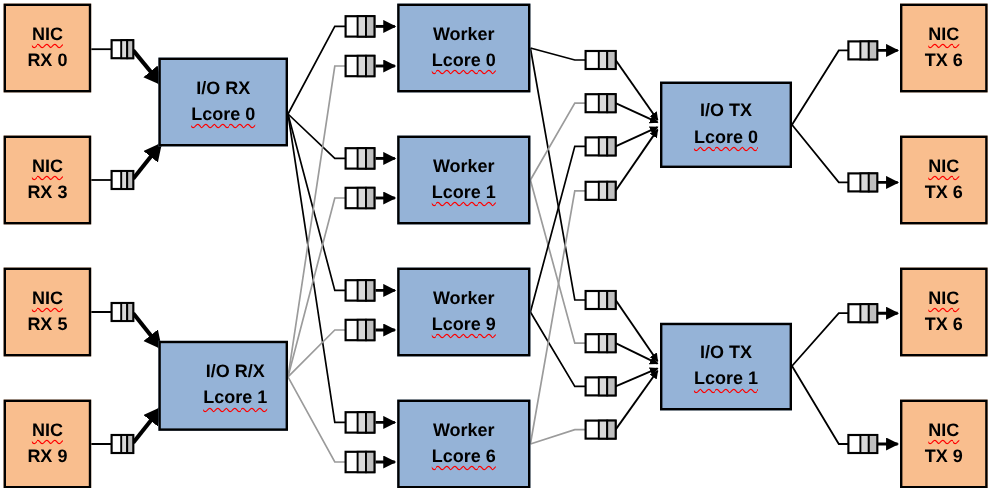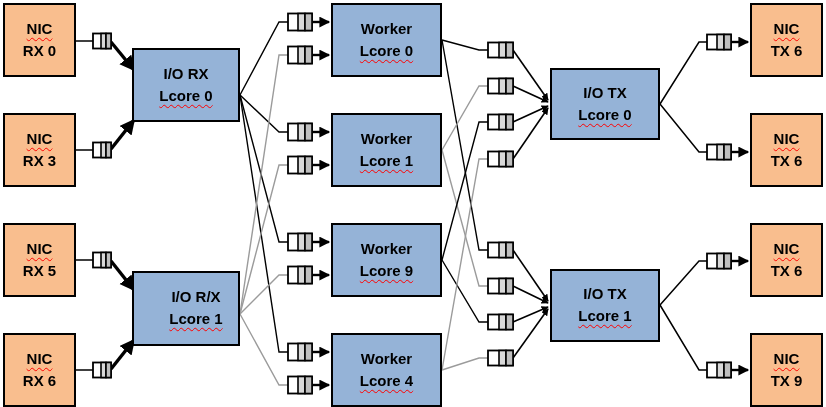--- a/index.html
+++ b/index.html
@@ -211,45 +211,45 @@
       <div class="box fill-orange" style="left: 3px; top: 113px; width: 73px; height: 74px;">
         <span class="title sq">NIC</span>
         <span class="sub">RX 3</span>
       </div>
       <div class="box fill-orange" style="left: 3px; top: 223px; width: 73px; height: 74px;">
         <span class="title sq">NIC</span>
         <span class="sub">RX 5</span>
       </div>
       <div class="box fill-orange" style="left: 3px; top: 333px; width: 73px; height: 74px;">
         <span class="title sq">NIC</span>
-        <span class="sub">RX 6</span>
+        <span class="sub">RX 9</span>
       </div>
       <div class="box fill-blue" style="left: 132px; top: 48px; width: 108px; height: 74px;">
         <span class="title">I/O RX</span>
         <span class="sub sq">Lcore 0</span>
       </div>
-      <div class="box fill-blue" style="left: 132px; top: 271px; width: 108px; height: 75px; padding-left: 20px;">
+      <div class="box fill-blue" style="left: 132px; top: 284px; width: 108px; height: 75px; padding-left: 20px;">
         <span class="title">I/O R/X</span>
         <span class="sub sq">Lcore 1</span>
       </div>
       <div class="box fill-blue" style="left: 331px; top: 3px; width: 111px; height: 74px;">
         <span class="title">Worker</span>
         <span class="sub sq">Lcore 0</span>
       </div>
       <div class="box fill-blue" style="left: 331px; top: 113px; width: 111px; height: 74px;">
         <span class="title">Worker</span>
         <span class="sub sq">Lcore 1</span>
       </div>
       <div class="box fill-blue" style="left: 331px; top: 223px; width: 111px; height: 74px;">
         <span class="title">Worker</span>
         <span class="sub sq">Lcore 9</span>
       </div>
       <div class="box fill-blue" style="left: 331px; top: 333px; width: 111px; height: 74px;">
         <span class="title">Worker</span>
-        <span class="sub sq">Lcore 4</span>
+        <span class="sub sq">Lcore 6</span>
       </div>
       <div class="box fill-blue" style="left: 550px; top: 68px; width: 110px; height: 72px;">
         <span class="title">I/O TX</span>
         <span class="sub sq">Lcore 0</span>
       </div>
       <div class="box fill-blue" style="left: 550px; top: 269px; width: 110px; height: 73px;">
         <span class="title">I/O TX</span>
         <span class="sub sq">Lcore 1</span>
       </div>
       <div class="box fill-orange" style="left: 750px; top: 3px; width: 73px; height: 74px;">

